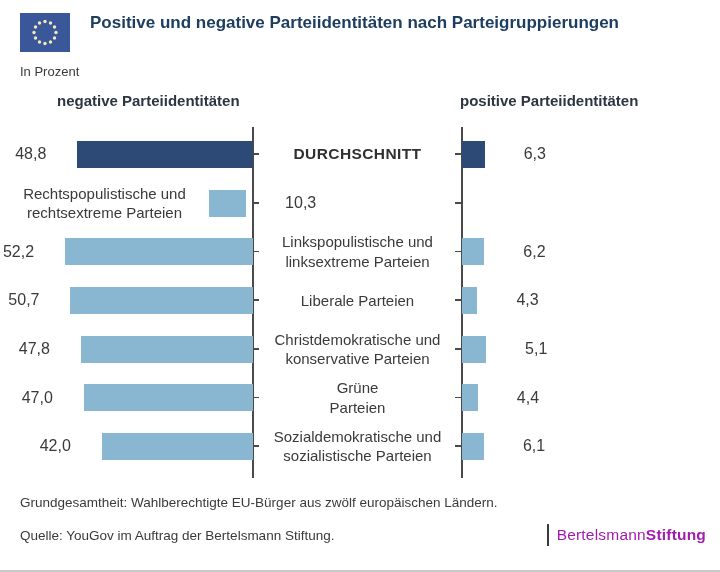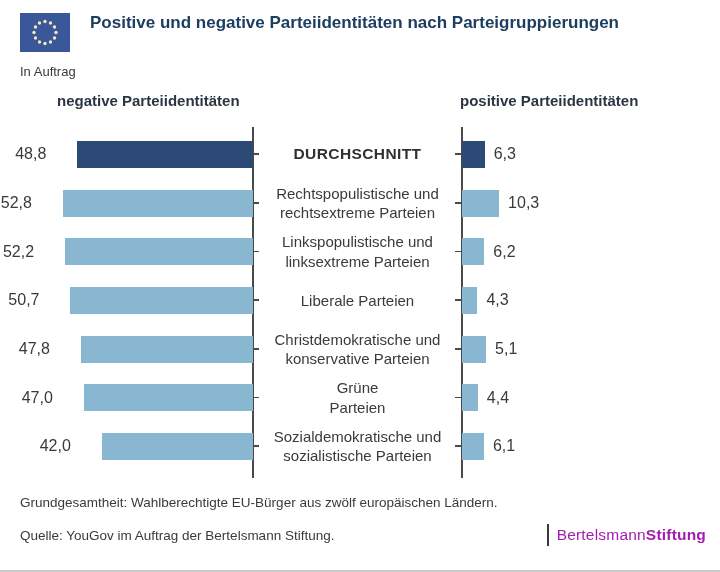--- a/index.html
+++ b/index.html
@@ -25,21 +25,21 @@
   .col-header.right{left:460px;}
   .chart{position:absolute;left:0;top:130px;width:720px;height:341px;}
   .axis{position:absolute;top:-3px;height:351px;width:1.5px;background:var(--axis);}
   .axis-left{left:252px;}
   .axis-right{left:461px;}
   #rows{position:absolute;left:0;top:0;width:720px;}
   .row{position:relative;height:48.7px;display:flex;align-items:center;}
   .zone{display:flex;align-items:center;height:100%;}
   .zl{width:253px;justify-content:flex-end;gap:22px;}
   .zc{width:209px;justify-content:flex-end;}
-  .zr{flex:1;justify-content:flex-start;}
+  .zr{flex:1;justify-content:flex-start;gap:30px;}
   .bar{height:27px;background:var(--bar);}
   .row.hl .bar{background:var(--highlightBar);}
   .val{font-size:16px;color:var(--text);white-space:nowrap;}
   .zl .val{margin-right:9px;}
   .zr .val{margin-left:9px;}
   .cat{
     text-align:center;font-size:15px;line-height:1.3;color:var(--text);
     width:100%;
   }
   .row.hl .cat{font-weight:bold;font-size:15.5px;letter-spacing:0.4px;color:#303030;}
@@ -74,21 +74,21 @@
         <circle cx="19.5" cy="29" r="1.7"></circle>
       <circle cx="15.5" cy="25" r="1.7"></circle>
         <circle cx="14" cy="19.5" r="1.7"></circle>
       <circle cx="15.5" cy="14" r="1.7"></circle>
         <circle cx="19.5" cy="10" r="1.7"></circle>
     </g>
   </svg>
 
   <h1 class="title">Positive und negative Parteiidentitäten nach Parteigruppierungen</h1>
 
-  <div class="unit">In Auftrag</div>
+  <div class="unit">In Prozent</div>
 
   <div class="col-header left">negative Parteiidentitäten</div>
   <div class="col-header right">positive Parteiidentitäten</div>
 
   <div class="chart">
     <div class="axis axis-left"></div>
     <div class="axis axis-right"></div>
     <div id="rows">
         <div class="row hl">
           <div class="zone zl">
@@ -99,24 +99,20 @@
             <div class="cat">DURCHSCHNITT</div>
           </div>
           <div class="zone zr">
             <div class="bar" style="width: 22.68px;"></div>
             <span class="val">6,3</span>
           </div>
           <span class="tick tl"></span>
           <span class="tick tr"></span>
         </div>
         <div class="row">
-          <div class="zone zl">
-            <span class="val">52,8</span>
-            <div class="bar" style="width: 190.08px;"></div>
-          </div>
           <div class="zone zc">
             <div class="cat">Rechtspopulistische und<br>rechtsextreme Parteien</div>
           </div>
           <div class="zone zr">
             <div class="bar" style="width: 37.08px;"></div>
             <span class="val">10,3</span>
           </div>
           <span class="tick tl"></span>
           <span class="tick tr"></span>
         </div>

